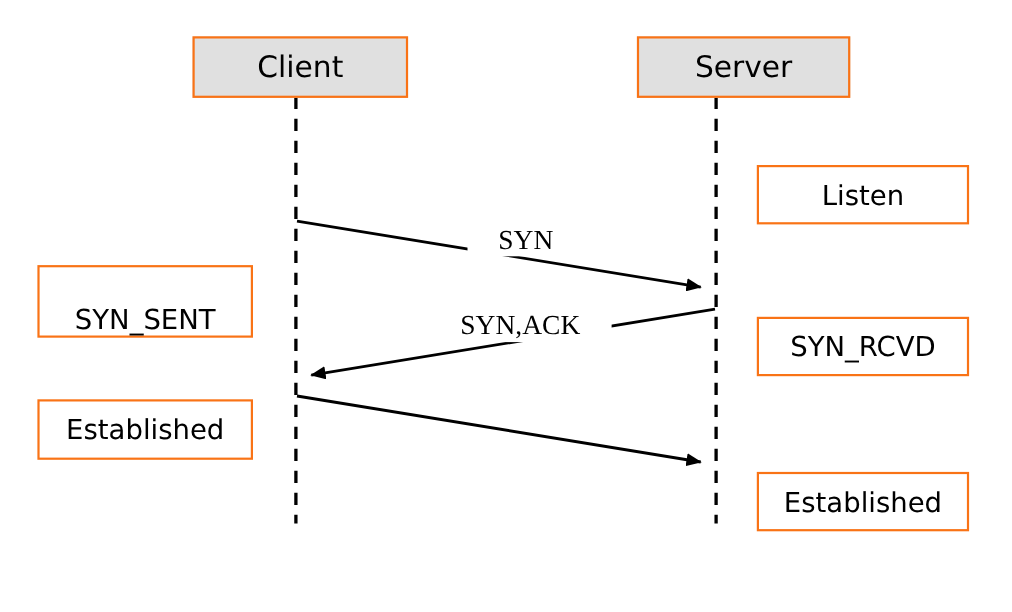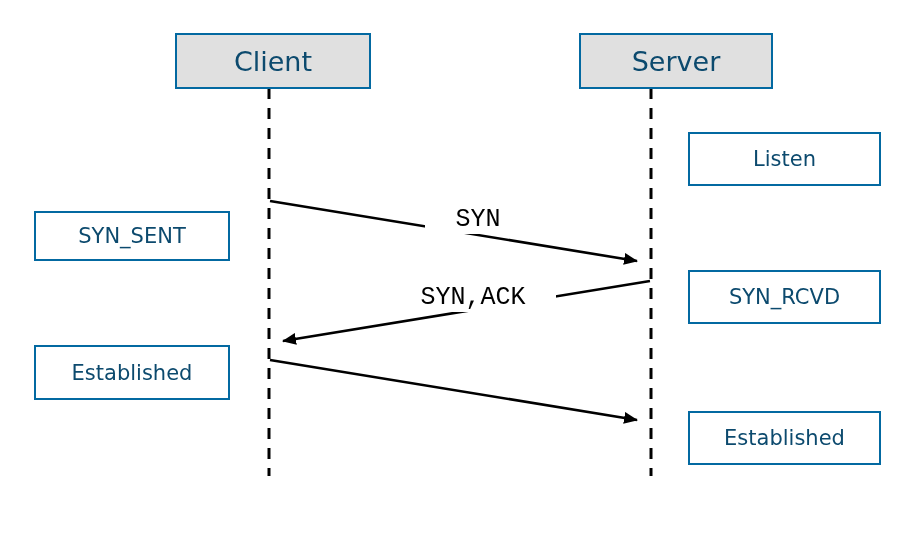--- a/index.html
+++ b/index.html
@@ -21,39 +21,40 @@
   svg.layer {
     position: absolute;
     left: 0;
     top: 0;
     width: 920px;
     height: 556px;
   }
   .node-box {
     position: absolute;
     box-sizing: border-box;
-    border: 2px solid #0369a1;
+    border: 2px solid #f97316;
     display: flex;
     align-items: center;
     justify-content: center;
     font-family: "DejaVu Sans", sans-serif;
-    color: #0c4a6e;
+    color: #000000;
     white-space: nowrap;
   }
   .participant-box {
     background: #e0e0e0;
     font-size: 27px;
   }
   .state-box {
     background: #ffffff;
-    font-size: 21px;
+    font-size: 25px;
+    margin-top: 18px;
   }
   .edge-label {
     position: absolute;
-    font-family: Liberation Mono, monospace;
+    font-family: Liberation Serif, serif;
     font-size: 25px;
     color: #000000;
     background: #ffffff;
     white-space: nowrap;
     padding: 0 3px;
     text-align: center;
   }
 </style>
 </head>
 <body>
@@ -79,21 +80,21 @@
   </svg>
 
   <div class="node-box participant-box" style="left:175px; top:33px; width:196px; height:56px;">
     <span>Client</span>
   </div>
 
   <div class="node-box participant-box" style="left:555px; top:33px; width:194px; height:56px;margin-left:24px;">
     <span>Server</span>
   </div>
 
-  <div class="node-box state-box" style="left:34px; top:211px; width:196px; height:50px;">
+  <div class="node-box state-box" style="left:34px; top:223px; width:196px; height:66px;align-items:flex-end;">
     <span>SYN_SENT</span>
   </div>
 
   <div class="node-box state-box" style="left:34px; top:345px; width:196px; height:55px;">
     <span>Established</span>
   </div>
 
   <div class="node-box state-box" style="left:688px; top:132px; width:193px; height:54px;">
     <span>Listen</span>
   </div>

